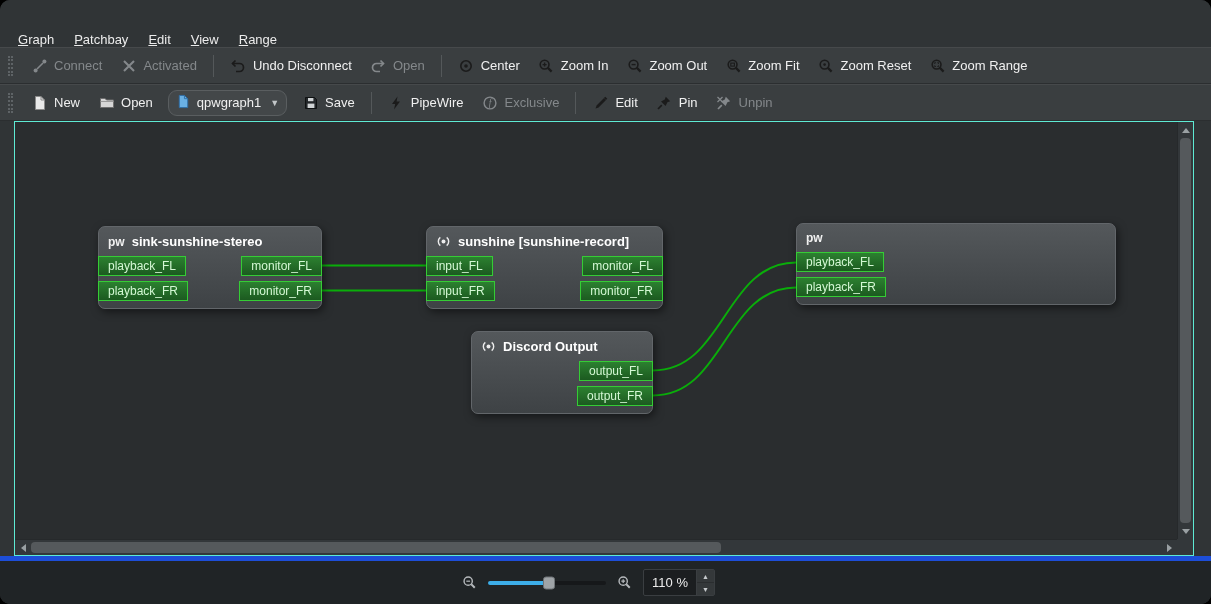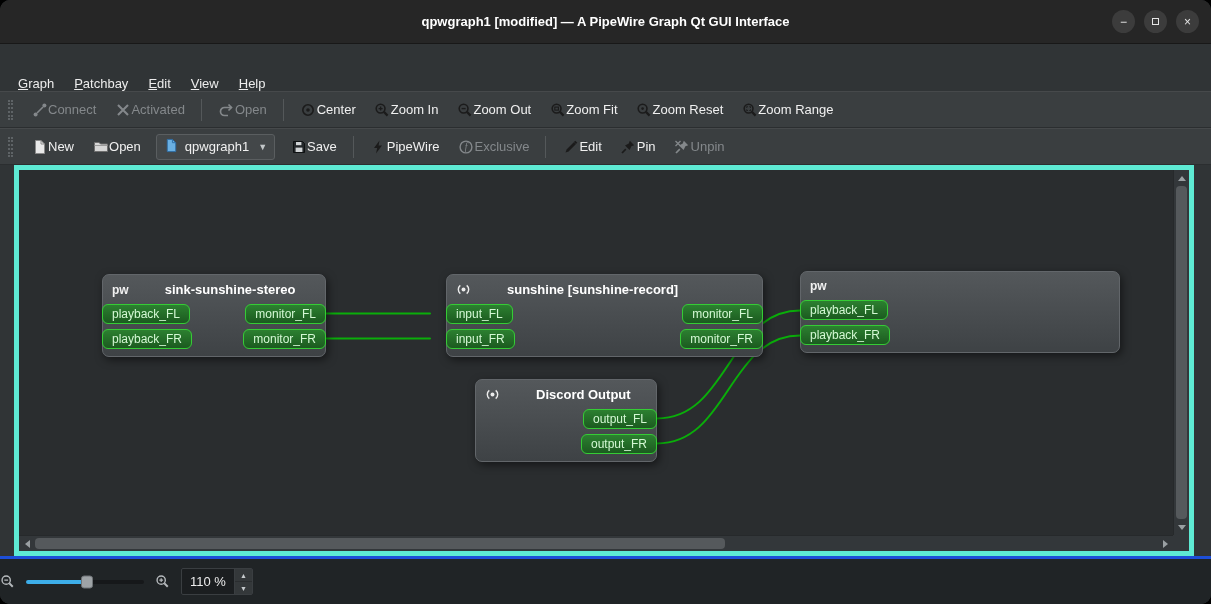--- a/index.html
+++ b/index.html
@@ -17,100 +17,86 @@
   
   .menubar{flex:0 0 29px;background:#303436;display:flex;align-items:stretch;padding-left:8px;}
   .menu-item{display:flex;align-items:center;padding:0 10px;color:#ececec;font-size:13px;cursor:default;margin-top:32px;}
   .menu-item > span{display:inline-block;}
   .menu-item > span::first-letter{text-decoration:underline;}
 
   
   .toolbar{flex:0 0 37px;background:#3a3e40;border-top:1px solid #46494b;border-bottom:1px solid #2b2e30;display:flex;align-items:center;padding:0 4px;gap:2px;}
   .thandle{width:5px;height:20px;border-left:2px dotted #5e6366;border-right:2px dotted #5e6366;margin:0 8px 0 4px;}
   .tsep{width:1px;height:22px;background:#54585a;margin:0 6px;}
-  .tbtn{display:flex;align-items:center;padding:4px 8px;border-radius:3px;color:#f0f0f0;font-size:13px;white-space:nowrap;cursor:default;}
+  .tbtn{display:flex;align-items:center;gap:6px;padding:4px 8px;border-radius:3px;color:#f0f0f0;font-size:13px;white-space:nowrap;cursor:default;}
   .tbtn .ticon{width:17px;height:17px;display:flex;align-items:center;justify-content:center;color:#1b1b1b;}
   .tbtn.disabled{color:#84888b;}
   .tbtn.disabled .ticon{color:#84888b;}
-  .combo{display:flex;align-items:center;gap:6px;background:#434749;border:1px solid #5a5e60;border-radius:3px;padding:3px 7px;color:#f0f0f0;font-size:13px;margin:0 5px;cursor:default;}
+  .combo{display:flex;align-items:center;gap:6px;background:#434749;border:1px solid #5a5e60;border-radius:9px;padding:3px 7px;color:#f0f0f0;font-size:13px;margin:0 5px;cursor:default;}
   .combo .arrow{font-size:9px;color:#c2c6c8;margin-left:3px;}
 
   
-  .canvas-region{flex:1;margin:0 17px 0 14px;display:grid;grid-template-columns:1fr 16px;grid-template-rows:1fr 16px;border:5px solid #5eead4;background:#7dd3fc;}
+  .canvas-region{flex:1;margin:0 17px 0 14px;display:grid;grid-template-columns:1fr 16px;grid-template-rows:1fr 16px;border:1px solid #5eead4;background:#7dd3fc;}
   .canvas{position:relative;overflow:hidden;background:#2a2d2f;}
   .connections{position:absolute;left:0;top:0;}
   .vscroll{background:#33373a;position:relative;border-left:1px solid #26292b;}
   .hscroll{background:#33373a;position:relative;border-top:1px solid #26292b;}
   .corner{background:#33373a;}
   .vthumb{position:absolute;left:2px;right:2px;top:16px;bottom:16px;border-radius:4px;background:#55595c;}
   .hthumb{position:absolute;top:2px;bottom:2px;left:16px;width:690px;border-radius:4px;background:#55595c;}
   .sb-btn{position:absolute;width:16px;height:16px;display:flex;align-items:center;justify-content:center;}
   .tri-up{width:0;height:0;border-left:4px solid transparent;border-right:4px solid transparent;border-bottom:5px solid #9aa0a3;}
   .tri-down{width:0;height:0;border-left:4px solid transparent;border-right:4px solid transparent;border-top:5px solid #9aa0a3;}
   .tri-left{width:0;height:0;border-top:4px solid transparent;border-bottom:4px solid transparent;border-right:5px solid #9aa0a3;}
   .tri-right{width:0;height:0;border-top:4px solid transparent;border-bottom:4px solid transparent;border-left:5px solid #9aa0a3;}
 
   
   .gnode{position:absolute;background:linear-gradient(#54585b,#3e4245);border:1px solid #62666a;border-radius:7px;box-shadow:2px 3px 8px rgba(0,0,0,.5);padding-bottom:5px;}
   .gnode-title{display:flex;align-items:center;gap:7px;padding:7px 9px 4px;color:#ffffff;font-weight:bold;font-size:13px;white-space:nowrap;overflow:hidden;}
-  .gnode-title .ttext{overflow:hidden;text-overflow:ellipsis;margin-left:29px;}
+  .gnode-title .ttext{overflow:hidden;text-overflow:ellipsis;}
   .pwicon{font-weight:bold;color:#f0f0f0;font-size:12px;}
   .prow{display:flex;justify-content:space-between;align-items:center;height:25px;padding:0 3px;}
-  .port{font-size:12px;padding:2px 9px;border:1px solid #35cc35;border-radius:6px;background:linear-gradient(#2c8030,#1c5a20);color:#d4f8d4;white-space:nowrap;cursor:default;}
+  .port{font-size:12px;padding:2px 9px;border:1px solid #35cc35;border-radius:0;background:linear-gradient(#2c8030,#1c5a20);color:#d4f8d4;white-space:nowrap;cursor:default;}
   .port.in{margin-left:-4px;}
   .port.out{margin-left:auto;margin-right:-4px;}
 
   
-  .statusbar{flex:0 0 48px;background:#202426;border-top:3px solid #1d4ed8;display:flex;align-items:center;justify-content:flex-start;padding-right:34px;gap:11px;}
+  .statusbar{flex:0 0 48px;background:#202426;border-top:5px solid #1d4ed8;display:flex;align-items:center;justify-content:center;padding-right:34px;gap:11px;}
   .szoom{color:#b5b9bc;display:flex;align-items:center;}
   .slider{width:118px;height:20px;position:relative;display:flex;align-items:center;cursor:pointer;}
   .slider .track{height:4px;width:100%;background:#16181a;border-radius:2px;overflow:hidden;}
   .slider .fill{height:100%;background:#3daee9;}
   .slider .shandle{position:absolute;top:50%;transform:translate(-50%,-50%);width:12px;height:13px;border-radius:3px;background:#9ea3a6;border:1px solid #6e7376;}
   .spin{display:flex;align-items:stretch;background:#1b1e20;border:1px solid #3a3e41;border-radius:2px;height:27px;}
   .spin .val{display:flex;align-items:center;justify-content:flex-end;padding:0 8px;color:#ececec;font-size:13px;min-width:50px;}
   .spin .btns{display:flex;flex-direction:column;width:18px;border-left:1px solid #3a3e41;}
   .spin .btns .sbtn{flex:1;display:flex;align-items:center;justify-content:center;font-size:7px;color:#c6cacd;background:#34383a;cursor:pointer;}
   .spin .btns .sbtn:first-child{border-bottom:1px solid #2a2d2f;}
 </style>
 </head>
 <body>
 
 <div class="window">
 
-  <div class="titlebar">
-    <div class="titlebar-text">qpwgraph1 [modified] — A PipeWire Graph Qt GUI Interface</div>
-    <div class="win-controls">
-      <div class="win-btn">
-          <span>−</span>
-        </div>
-      <div class="win-btn">
-          <span class="sq"></span>
-        </div>
-      <div class="win-btn">
-          <span>×</span>
-        </div>
-    </div>
-  </div>
 
   <div class="menubar">
     <div class="menu-item">
         <span>Graph</span>
       </div>
     <div class="menu-item">
         <span>Patchbay</span>
       </div>
     <div class="menu-item">
         <span>Edit</span>
       </div>
     <div class="menu-item">
         <span>View</span>
       </div>
     <div class="menu-item">
-        <span>Help</span>
+        <span>Range</span>
       </div>
   </div>
 
   <div class="toolbar">
     <div class="thandle"></div>
 
     <div class="tbtn disabled">
       <span class="ticon">
           <svg width="16" height="16" viewBox="0 0 16 16">
             <circle cx="3.6" cy="12.4" r="2" fill="currentColor"></circle>
@@ -124,20 +110,29 @@
       <span class="ticon">
           <svg width="16" height="16" viewBox="0 0 16 16">
             <path d="M3 3 L13 13 M13 3 L3 13" stroke="currentColor" stroke-width="2.1" fill="none"></path>
           </svg>
         </span>
       <span>Activated</span>
     </div>
 
     <div class="tsep"></div>
 
+    <div class="tbtn">
+      <span class="ticon">
+          <svg width="16" height="16" viewBox="0 0 16 16">
+            <path d="M5.5 2.5 L2.5 5.5 L5.5 8.5" fill="none" stroke="currentColor" stroke-width="1.7"></path>
+            <path d="M2.5 5.5 H9.5 a4 4 0 0 1 0 8 H6" fill="none" stroke="currentColor" stroke-width="1.7"></path>
+          </svg>
+        </span>
+      <span>Undo Disconnect</span>
+    </div>
     <div class="tbtn disabled">
       <span class="ticon">
           <svg width="16" height="16" viewBox="0 0 16 16">
             <path d="M10.5 2.5 L13.5 5.5 L10.5 8.5" fill="none" stroke="currentColor" stroke-width="1.7"></path>
             <path d="M13.5 5.5 H6.5 a4 4 0 0 0 0 8 H10" fill="none" stroke="currentColor" stroke-width="1.7"></path>
           </svg>
         </span>
       <span>Open</span>
     </div>
 
@@ -314,21 +309,21 @@
           </div>
           <div class="prow">
             <span class="port in">playback_FL</span>
             <span class="port out">monitor_FL</span>
           </div>
           <div class="prow">
             <span class="port in">playback_FR</span>
             <span class="port out">monitor_FR</span>
           </div>
         </div>
-        <div class="gnode" style="left: 427px; top: 104px; width: 317px;">
+        <div class="gnode" style="left: 411px; top: 104px; width: 237px;">
           <div class="gnode-title">
             <span style="display: flex;">
               <svg width="15" height="15" viewBox="0 0 16 16">
                 <circle cx="8" cy="8" r="2.1" fill="#ececec"></circle>
                 <path d="M4.6 3.6 A5.6 5.6 0 0 0 4.6 12.4" fill="none" stroke="#ececec" stroke-width="1.5"></path>
                 <path d="M11.4 3.6 A5.6 5.6 0 0 1 11.4 12.4" fill="none" stroke="#ececec" stroke-width="1.5"></path>
               </svg>
             </span>
             <span class="ttext">sunshine [sunshine-record]</span>
           </div>

